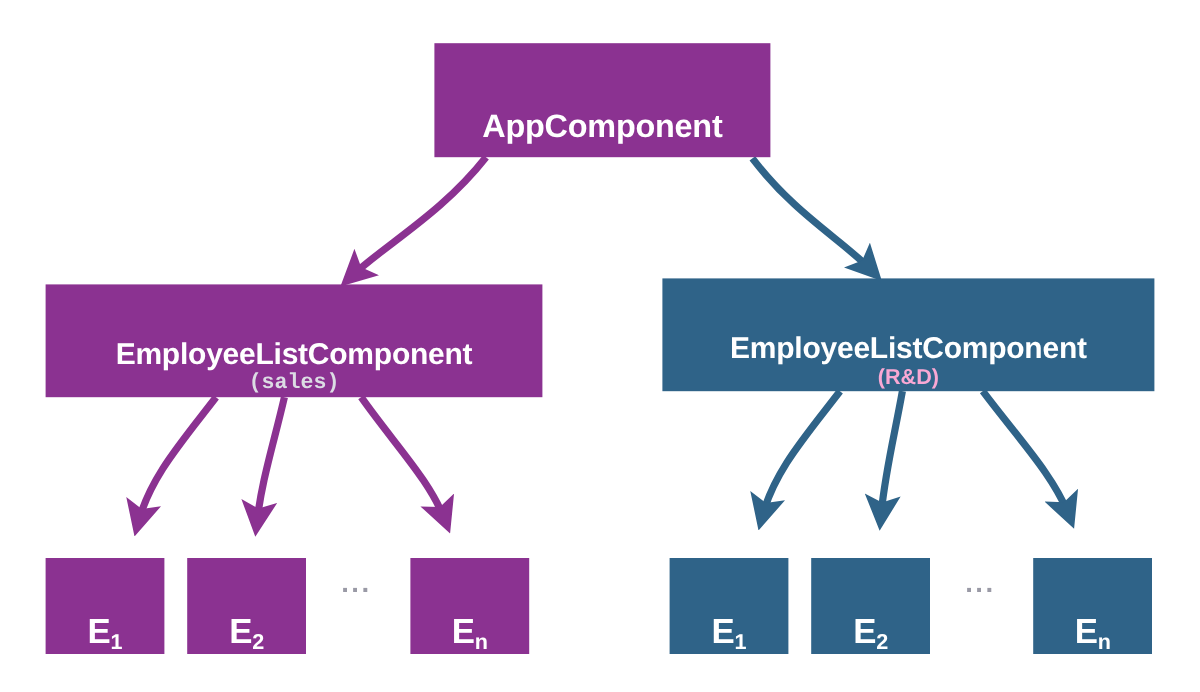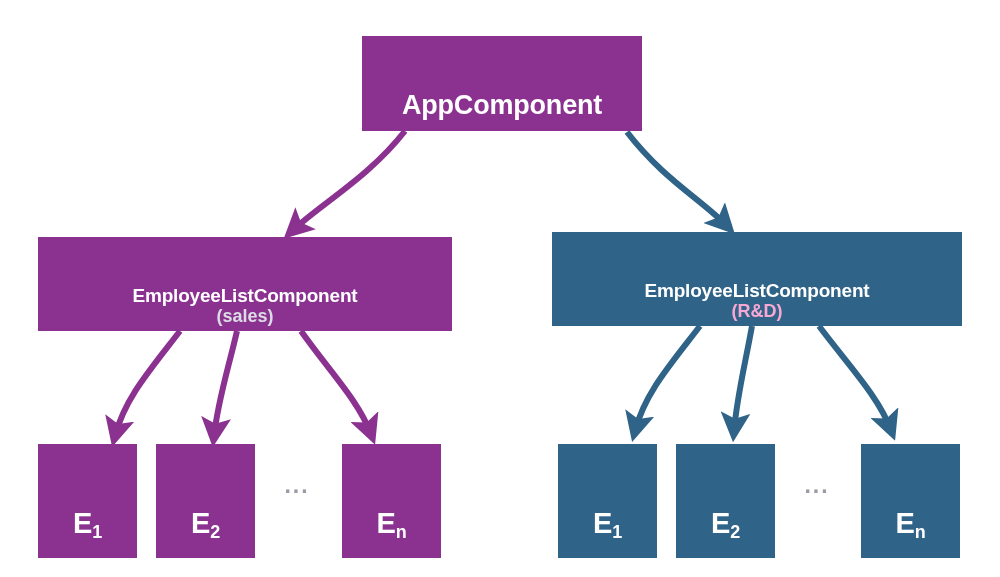--- a/index.html
+++ b/index.html
@@ -62,41 +62,41 @@
     height: 95px;
   }
   #node-app .node-title {
     font-size: 27px;
   }
   
   .node-list {
     height: 94px;
   }
   .node-list .node-title {
-    font-size: 19px;
+    font-size: 25px;
   }
   .node-list .node-subtitle {
     font-size: 18px;
     margin-top: 1px;
   }
   #node-list-sales {
     left: 38px;
     top: 237px;
     width: 414px;
   }
   #node-list-rd {
     left: 552px;
     top: 232px;
     width: 410px;
   }
   
   .node-leaf {
-    top: 444px;
+    top: 465px;
     width: 99px;
-    height: 114px;
+    height: 80px;
   }
   .node-leaf .node-title {
     font-size: 29px;
   }
   .node-leaf .node-title sub {
     font-size: 0.62em;
     font-weight: bold;
     vertical-align: baseline;
     position: relative;
     top: 5px;
@@ -153,21 +153,21 @@
     <path d="M 752,326 C 745,365 737,396 734,431" class="edge-blue" fill="none" stroke="#2F6388" stroke-width="6" marker-end="url(#arrow-blue)"></path>
     <path d="M 819,326 C 849,366 878,396 891,430" class="edge-blue" fill="none" stroke="#2F6388" stroke-width="6" marker-end="url(#arrow-blue)"></path>
   </svg>
 
   <div class="node node-root" id="node-app" style="background: rgb(139, 50, 145);">
     <div class="node-title">AppComponent</div>
   </div>
 
   <div class="node node-list" id="node-list-sales" style="background: rgb(139, 50, 145);">
     <div class="node-title">EmployeeListComponent</div>
-    <div class="node-subtitle" style="color: rgb(220, 220, 228);">(sales)</div>
+    <div class="node-subtitle" style="color: rgb(220, 220, 228); font-family: Liberation Mono, monospace;">(sales)</div>
   </div>
 
   <div class="node node-list" id="node-list-rd" style="background: rgb(47, 99, 136);">
     <div class="node-title">EmployeeListComponent</div>
     <div class="node-subtitle" style="color: #f9a8d4;">(R&amp;D)</div>
   </div>
 
   <div class="node node-leaf" id="leaf-sales-1" style="background: rgb(139, 50, 145);">
     <div class="node-title">
       <span>E</span><sub>1</sub>

